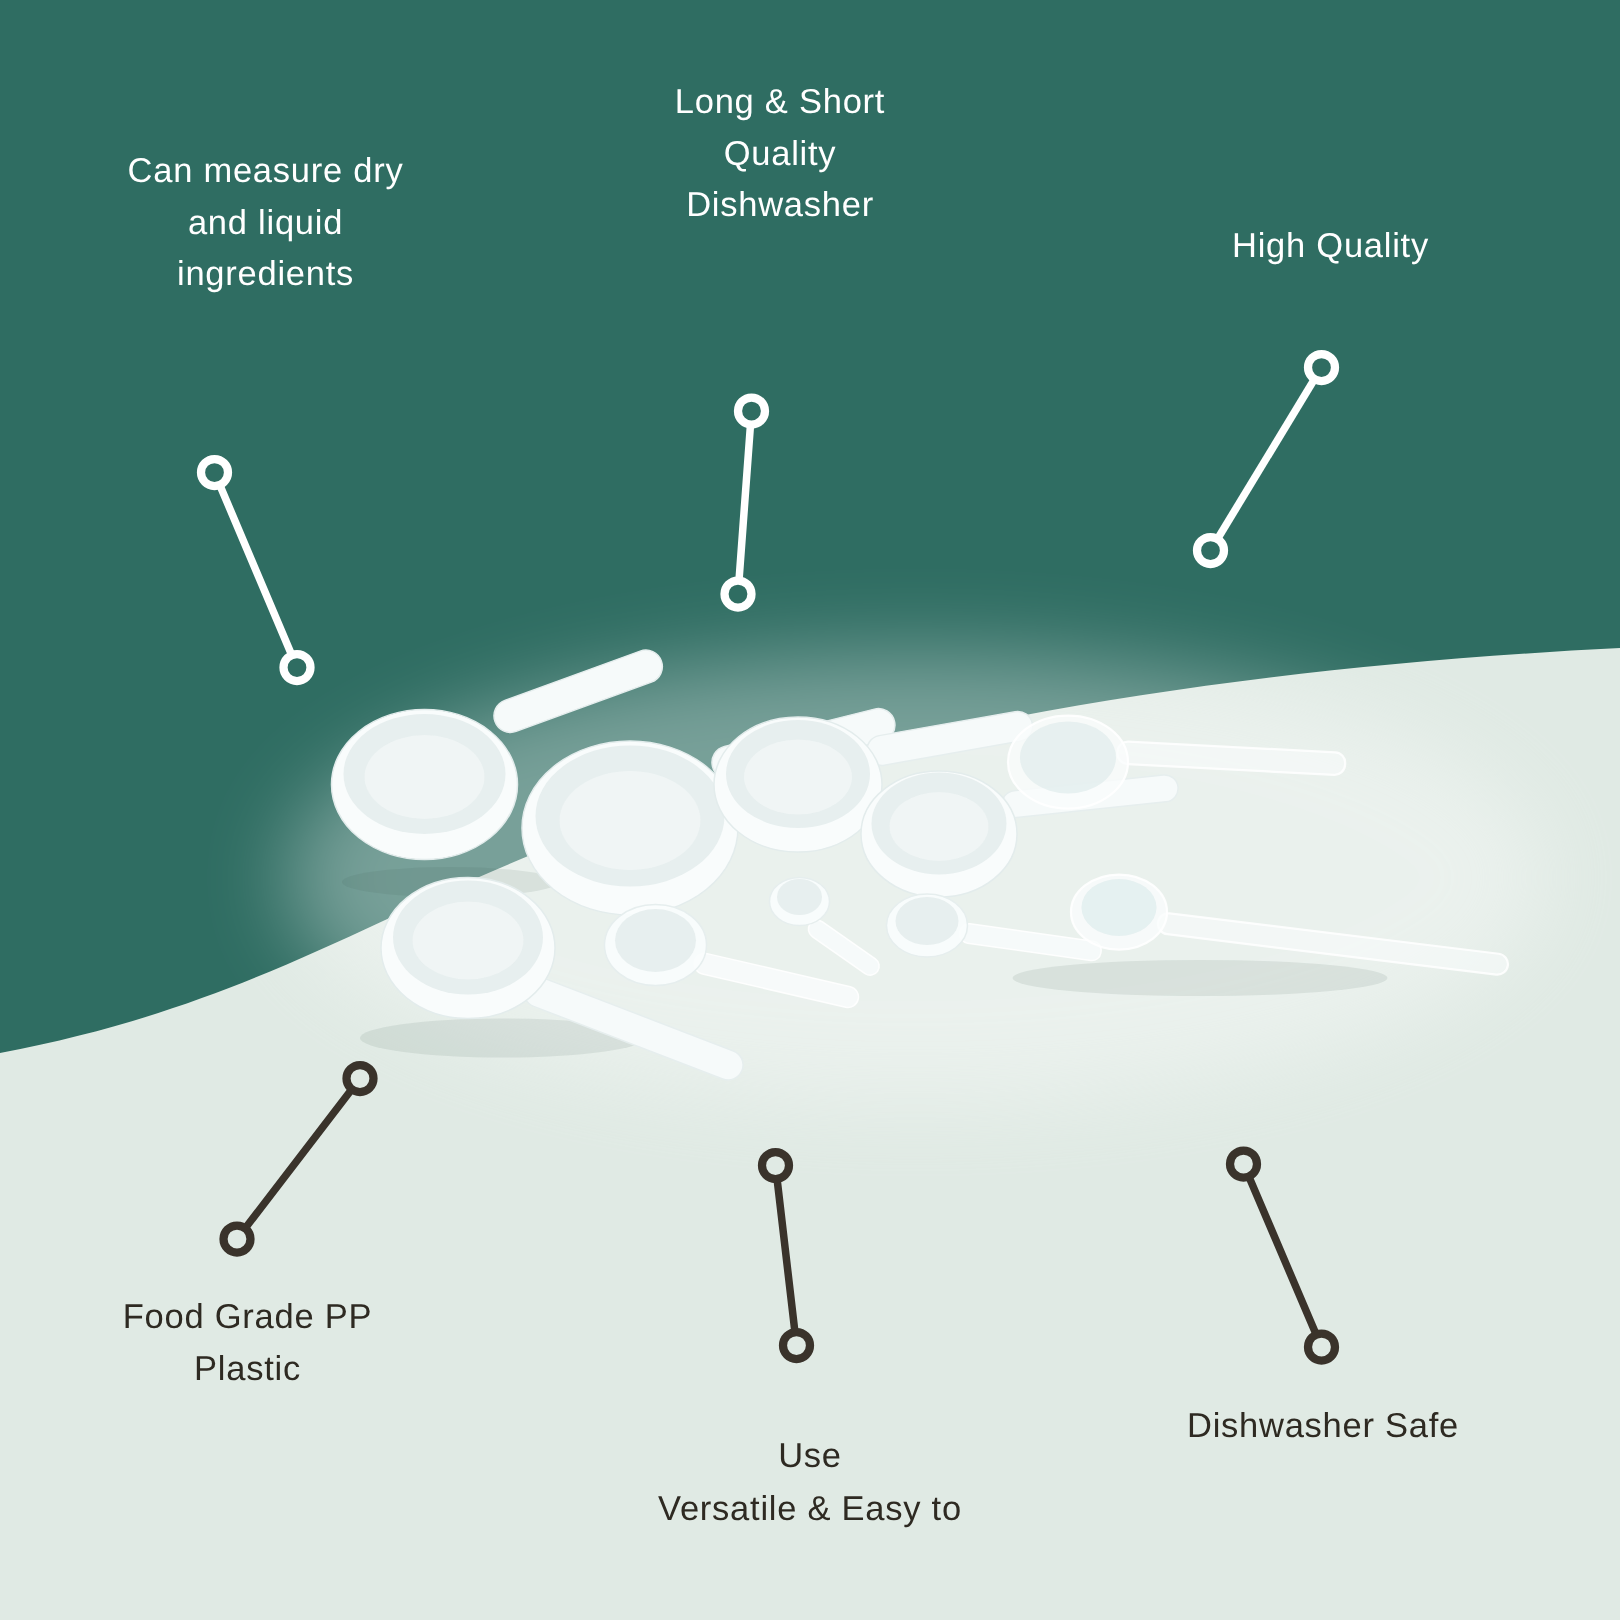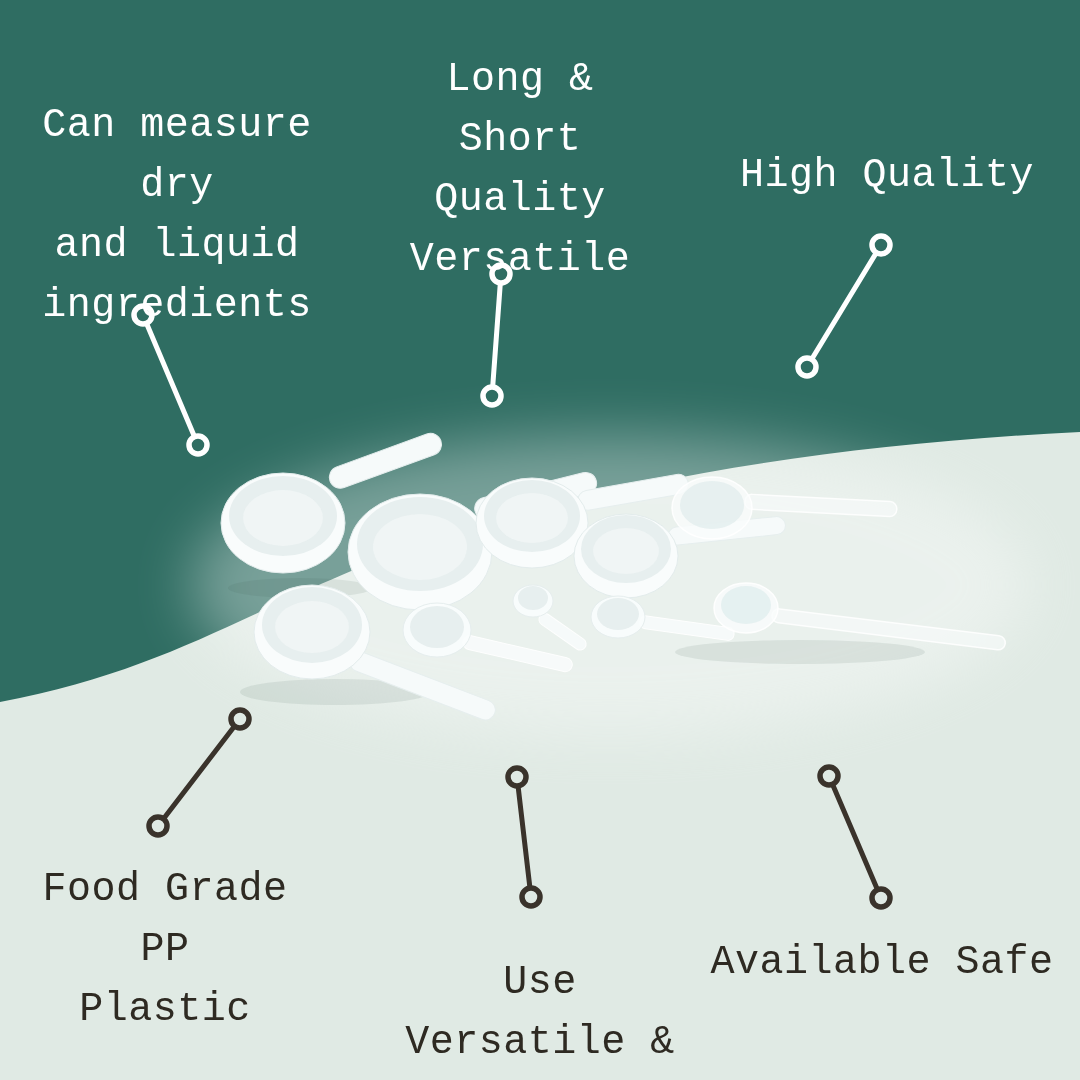--- a/index.html
+++ b/index.html
@@ -7,25 +7,24 @@
   .stage{
     position:relative;
     width:1080px;height:1080px;
     background:#2f6d62;
     overflow:hidden;
   }
   .stage svg{position:absolute;left:0;top:0;}
   .callout{
     position:absolute;
     text-align:center;
-    font-size:40px;
+    font-size:23px;
     line-height:1.5;
     font-weight:400;
     letter-spacing:0.5px;
-    font-family:Liberation Mono, monospace;
   }
   .callout .line{display:block;}
   .callout.light{color:#ffffff;}
   .callout.dark{color:#2e2a22;}
   .co-measure   {left:12px;  top:96px;  width:330px;}
   .co-handles   {left:388px; top:50px;  width:264px;}
   .co-quality   {left:735px; top:146px; width:304px;}
   .co-foodgrade {left:15px;  top:860px; width:300px;}
   .co-versatile {left:358px; top:953px; width:364px;}
   .co-dishwasher{left:710px; top:933px; width:344px;}
@@ -161,34 +160,34 @@
 
   <div class="callout light co-measure">
     <span class="line">Can measure dry</span>
     <span class="line">and liquid</span>
     <span class="line">ingredients</span>
   </div>
 
   <div class="callout light co-handles">
     <span class="line">Long &amp; Short</span>
     <span class="line">Quality</span>
-    <span class="line">Versatile</span>
+    <span class="line">Dishwasher</span>
   </div>
 
   <div class="callout light co-quality">
     <span class="line">High Quality</span>
   </div>
 
   <div class="callout dark co-foodgrade">
     <span class="line">Food Grade PP</span>
     <span class="line">Plastic</span>
   </div>
 
   <div class="callout dark co-versatile">
     <span class="line">Use</span>
     <span class="line">Versatile &amp; Easy to</span>
   </div>
 
   <div class="callout dark co-dishwasher">
-    <span class="line">Available Safe</span>
+    <span class="line">Dishwasher Safe</span>
   </div>
 
 </div>
 
 </body></html>

